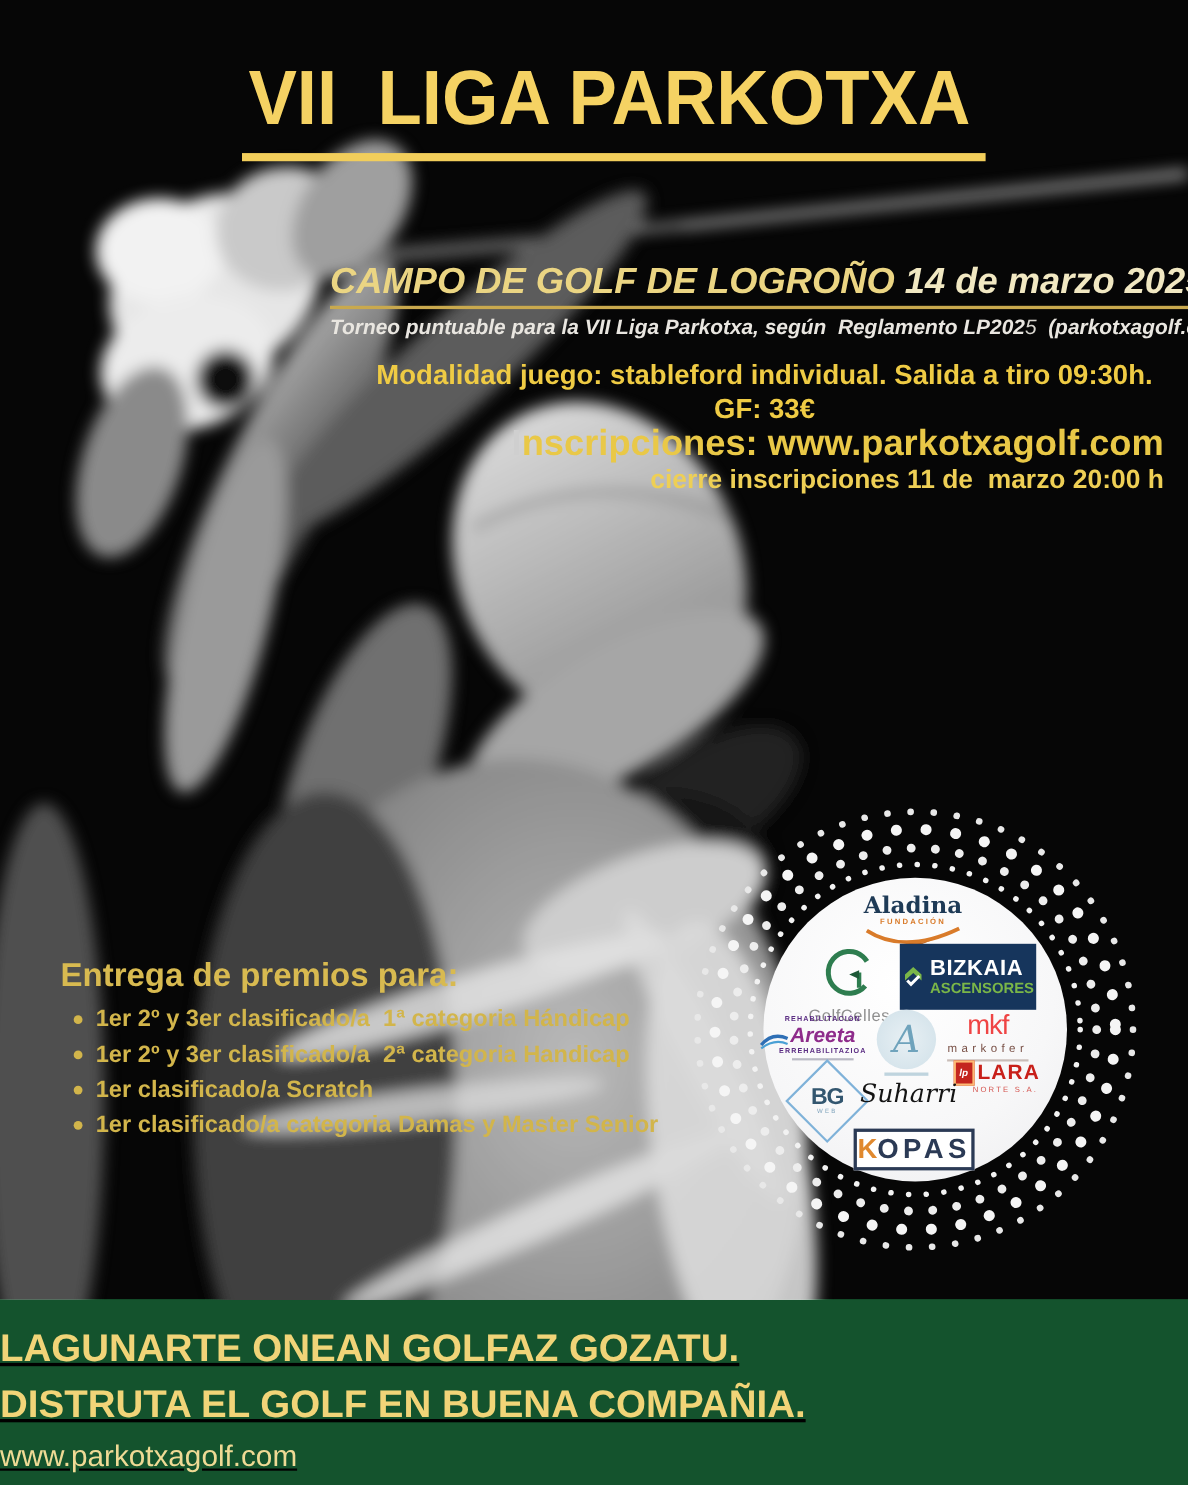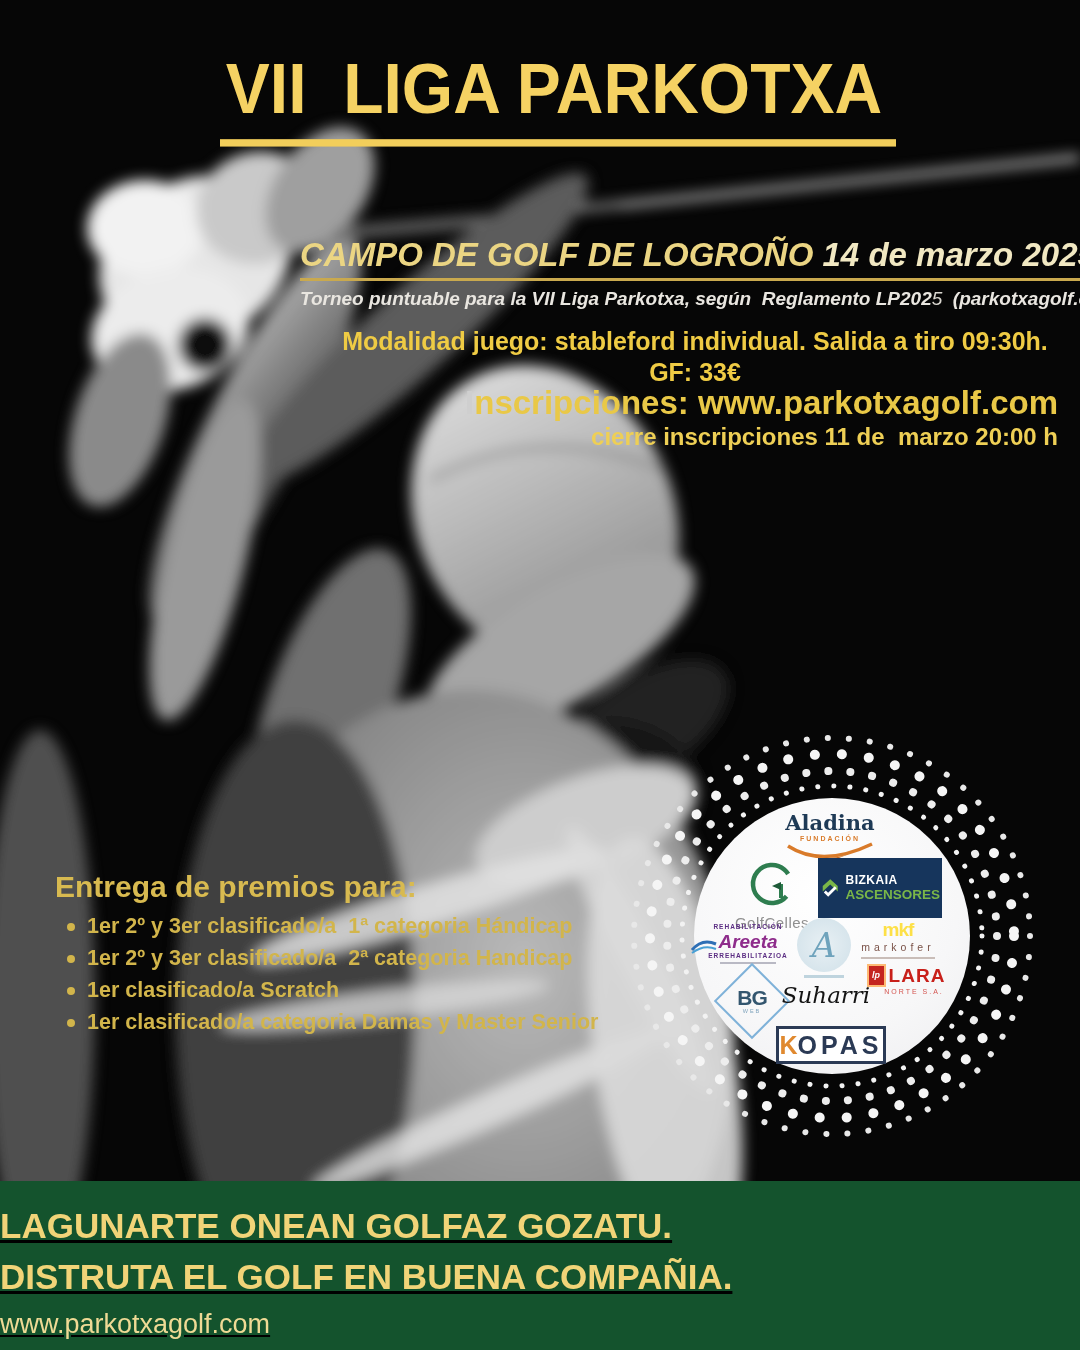--- a/index.html
+++ b/index.html
@@ -65,39 +65,39 @@
   .lg-aladina{left:88px;top:26px;width:120px;}
   .aladina-name{font-family:"DejaVu Serif",serif;font-weight:bold;font-size:21px;color:#1E3A56;}
   .aladina-sub{font-size:7px;letter-spacing:2px;color:#D97B2A;font-weight:bold;margin-top:2px;}
 
   .lg-golfcelles{left:38px;top:74px;width:104px;}
   .golfcelles-name{font-size:15px;color:#8F8F8F;margin-top:4px;letter-spacing:.5px;}
 
   .lg-bizkaia{left:136px;top:72px;width:120px;height:56px;background:#16355C;
     display:flex;align-items:center;justify-content:center;gap:5px;padding:2px;}
   .bizkaia-text{text-align:left;}
-  .bizkaia-l1{color:#FFFFFF;font-weight:bold;font-size:12px;letter-spacing:.5px;}
+  .bizkaia-l1{color:#FFFFFF;font-weight:bold;font-size:20px;letter-spacing:.5px;}
   .bizkaia-l2{color:#7AB648;font-weight:bold;font-size:13.5px;margin-top:2px;}
 
   .lg-areeta{left:14px;top:138px;width:104px;}
   .areeta-top{font-size:6.5px;font-weight:bold;color:#5B2D83;letter-spacing:1px;}
   .areeta-name{position:relative;font-size:19px;font-weight:bold;font-style:italic;color:#8E2C8B;margin-top:1px;}
   .areeta-name svg{position:absolute;left:-6px;top:4px;}
   .areeta-bottom{font-size:6.5px;font-weight:bold;color:#5B2D83;letter-spacing:1px;margin-top:2px;}
   .areeta-rule{width:56px;height:2px;background:#B9B9C4;margin:3px auto 0;}
 
   .lg-monogram{left:112px;top:132px;width:60px;}
   .monogram-bg{width:54px;height:54px;margin:0 auto;border-radius:50%;
     background:radial-gradient(circle,#e8f0f4 0%,#d7e5ec 70%,#f4f8fa 100%);
     display:flex;align-items:center;justify-content:center;}
   .monogram-letter{font-family:"DejaVu Serif",serif;font-style:italic;font-size:34px;color:#6FA3BC;}
   .monogram-rule{width:40px;height:3px;background:#BFD4DE;margin:3px auto 0;}
 
   .lg-markofer{left:172px;top:134px;width:88px;}
-  .markofer-abbr{font-size:19px;font-weight:bold;color:#fde047;letter-spacing:-1px;}
+  .markofer-abbr{font-size:25px;font-weight:normal;color:#ef4444;letter-spacing:-1px;}
   .markofer-name{font-size:10.5px;letter-spacing:4px;color:#7A5248;margin-top:3px;}
   .markofer-rule{width:74px;height:2px;background:#C9BDB8;margin:4px auto 0;}
 
   .lg-lara{left:176px;top:178px;width:96px;}
   .lara-row{display:flex;align-items:center;justify-content:center;gap:3px;}
   .lara-icon{width:15px;height:19px;background:#C4251F;border:2px solid #fdba74;color:#fff;
     font-size:9px;font-weight:bold;font-style:italic;display:flex;align-items:center;justify-content:center;}
   .lara-name{font-size:19px;font-weight:bold;color:#C8201A;letter-spacing:1px;}
   .lara-sub{font-size:7px;color:#D4534E;letter-spacing:2px;margin-top:1px;padding-left:16px;}
 

